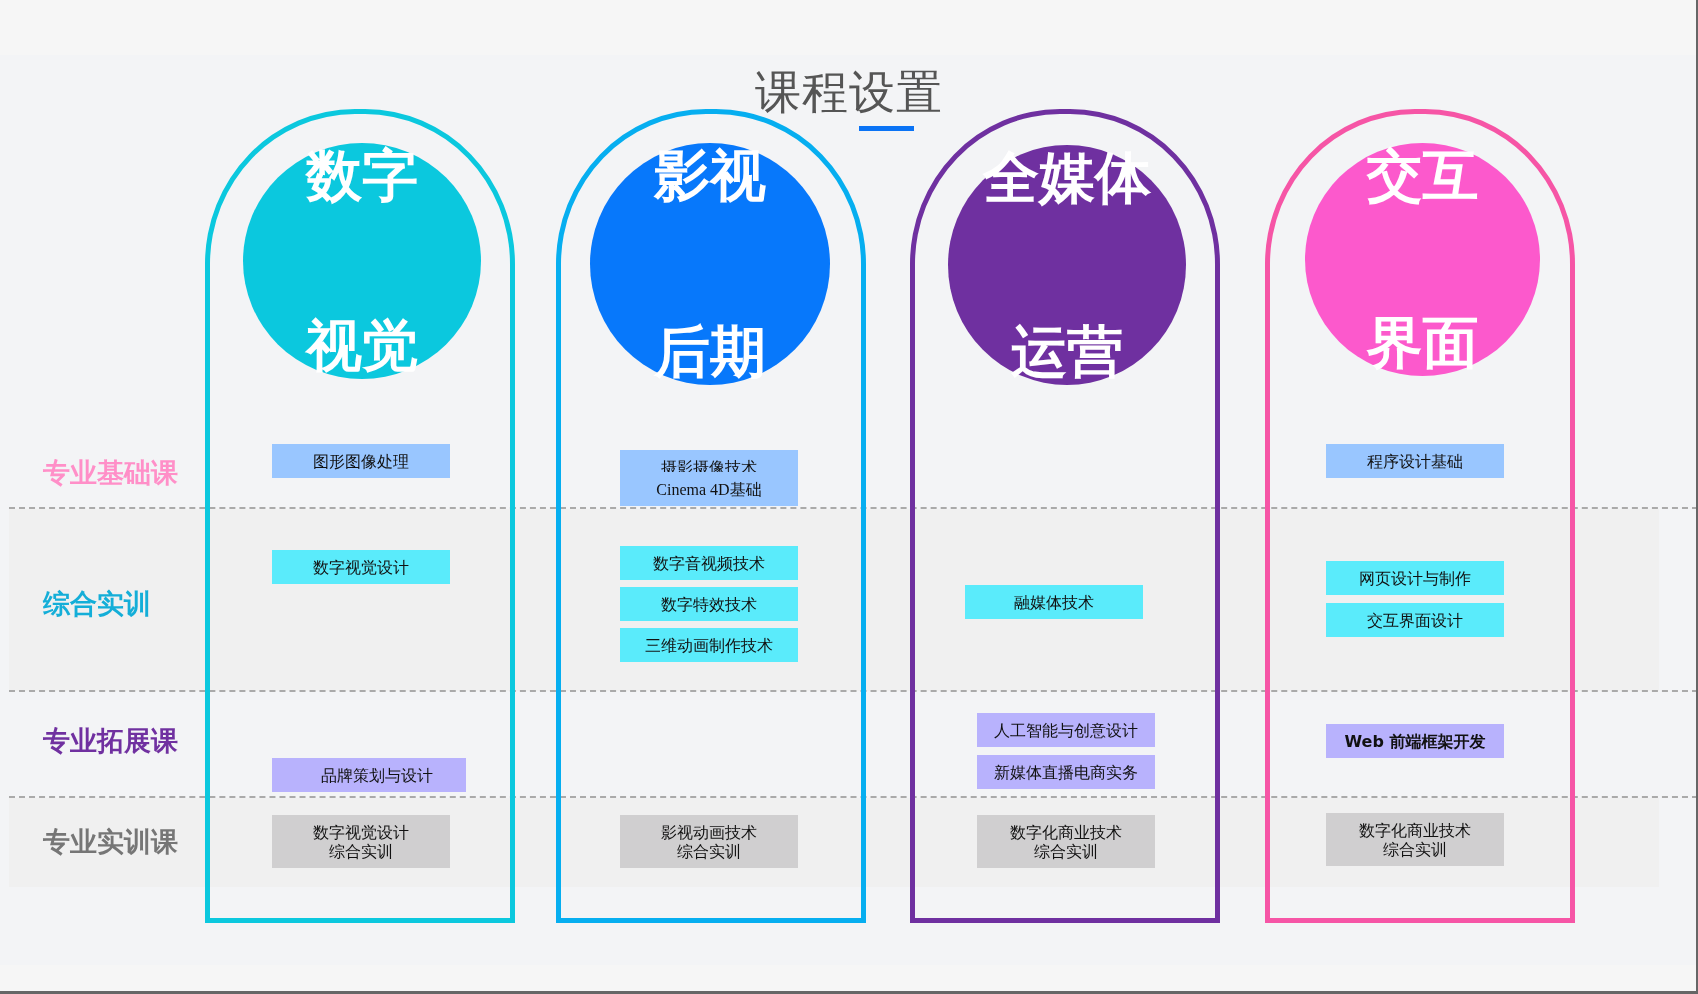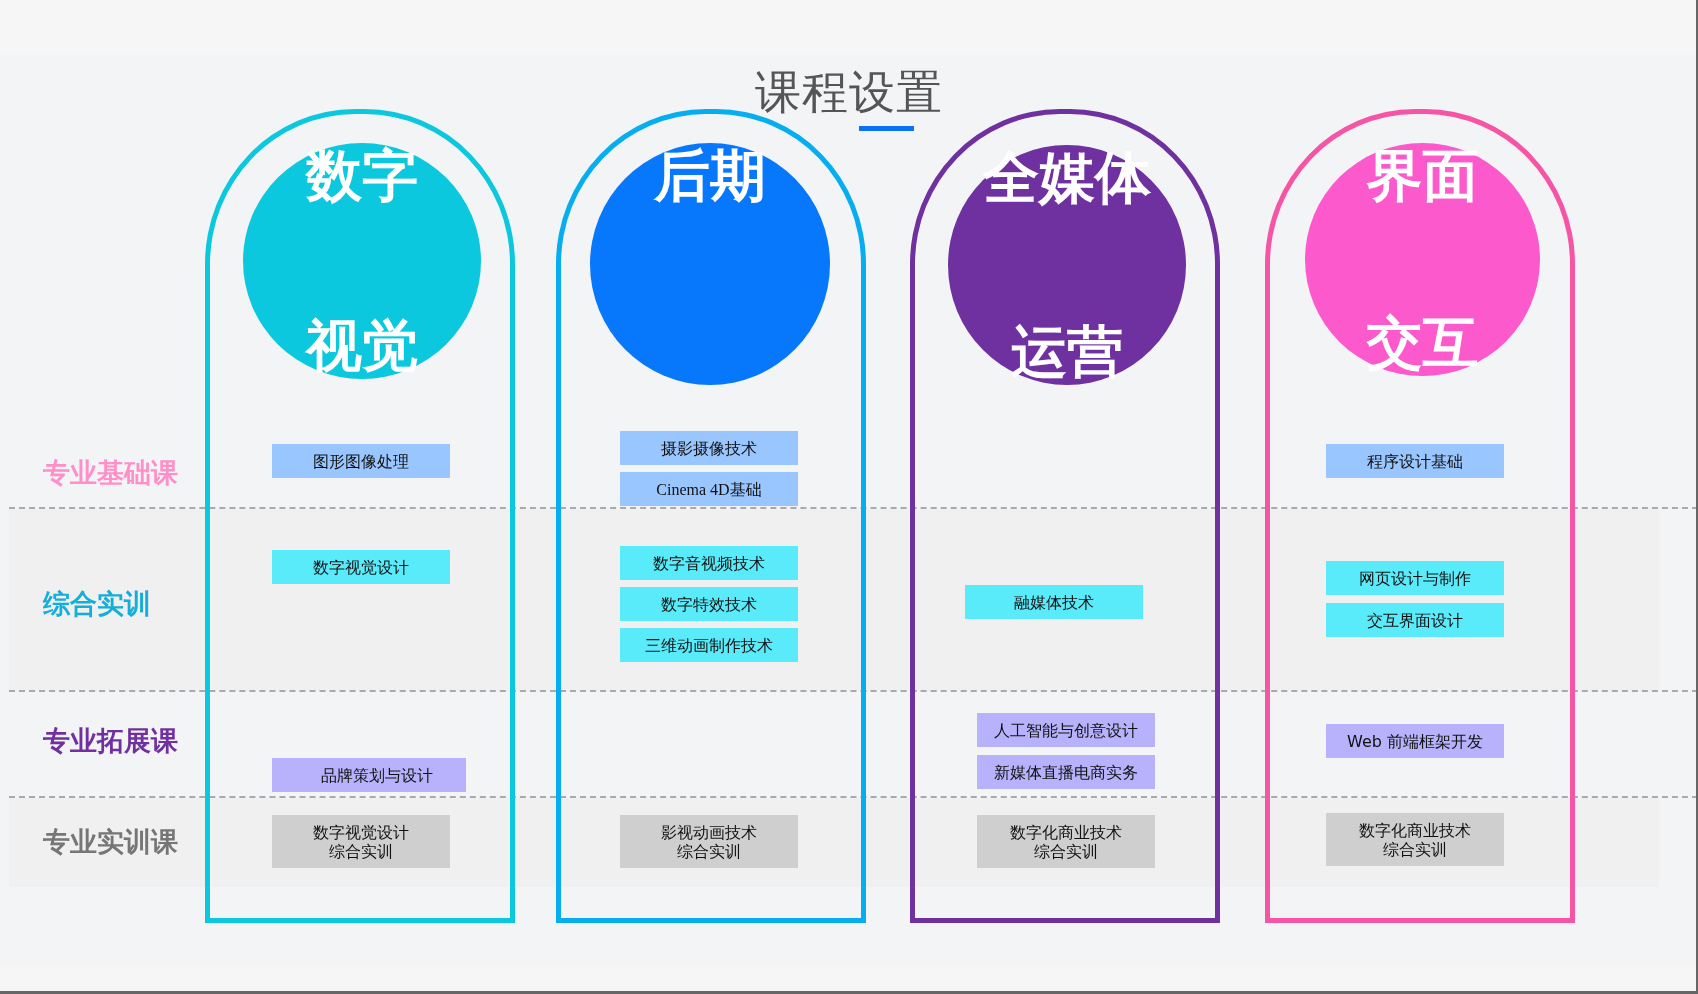--- a/index.html
+++ b/index.html
@@ -66,23 +66,24 @@
 <div class="box basic" style="left:272px;top:444px;">图形图像处理</div>
 <div class="box core" style="left:272px;top:550px;">数字视觉设计</div>
 <div class="box ext" style="left:272px;top:758px;padding-left:16px;">品牌策划与设计</div>
 <div class="box prac tall" style="left:272px;top:815px;">
   <span>数字视觉设计</span>
   <span>综合实训</span>
 </div>
 
 <div class="col" style="left:556px;border-color:#06aef0;"></div>
 <div class="circle" style="left:590px;top:143px;width:240px;height:242px;background:#0778fb;">
+  <span>影视</span>
   <span>后期</span>
 </div>
-<div class="box basic" style="left:620px;top:431px;">摄影摄像技术</div>
+<div class="box basic" style="left:620px;top:450px;text-decoration:underline;">摄影摄像技术</div>
 <div class="box basic" style="left:620px;top:472px;font-family:'Liberation Serif',serif;">Cinema 4D基础</div>
 <div class="box core" style="left:620px;top:546px;">数字音视频技术</div>
 <div class="box core" style="left:620px;top:587px;">数字特效技术</div>
 <div class="box core" style="left:620px;top:628px;">三维动画制作技术</div>
 <div class="box prac tall" style="left:620px;top:815px;">
   <span>影视动画技术</span>
   <span>综合实训</span>
 </div>
 
 <div class="col" style="left:910px;border-color:#6f30a0;"></div>
@@ -93,26 +94,26 @@
 <div class="box core" style="left:965px;top:585px;">融媒体技术</div>
 <div class="box ext" style="left:977px;top:713px;">人工智能与创意设计</div>
 <div class="box ext" style="left:977px;top:755px;">新媒体直播电商实务</div>
 <div class="box prac tall" style="left:977px;top:815px;">
   <span>数字化商业技术</span>
   <span>综合实训</span>
 </div>
 
 <div class="col" style="left:1265px;border-color:#f655a6;"></div>
 <div class="circle" style="left:1305px;top:143px;width:235px;height:233px;background:#fc59cc;">
+  <span>交互</span>
   <span>界面</span>
-  <span>交互</span>
 </div>
 <div class="box basic" style="left:1326px;top:444px;">程序设计基础</div>
 <div class="box core" style="left:1326px;top:561px;">网页设计与制作</div>
 <div class="box core" style="left:1326px;top:603px;">交互界面设计</div>
-<div class="box ext" style="left:1326px;top:724px;">Web 前端框架开发</div>
+<div class="box ext" style="left:1326px;top:724px;font-weight:bold;">Web 前端框架开发</div>
 <div class="box prac tall" style="left:1326px;top:813px;">
   <span>数字化商业技术</span>
   <span>综合实训</span>
 </div>
 
 <div class="bottom-border"></div>
 <div class="right-border"></div>
 
 </body></html>

